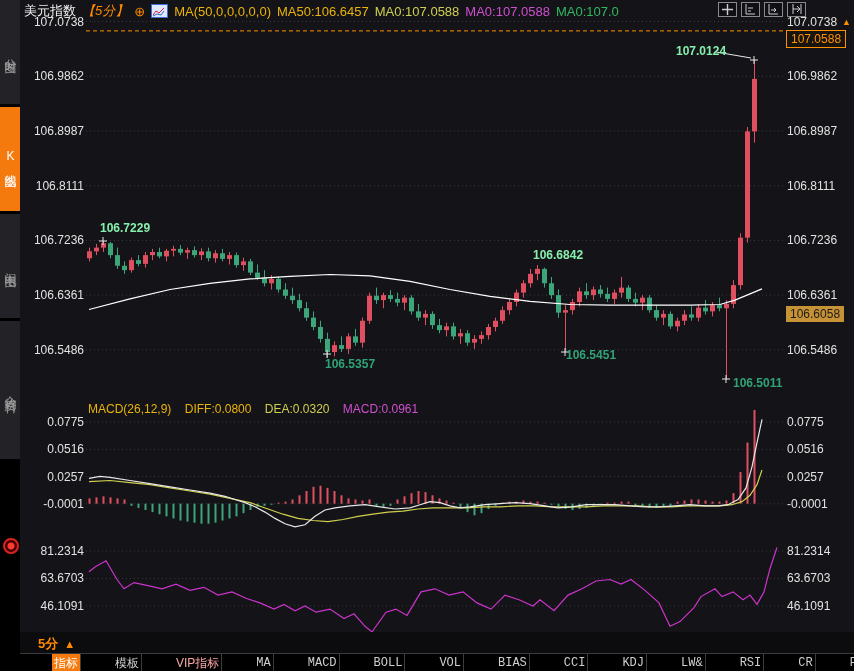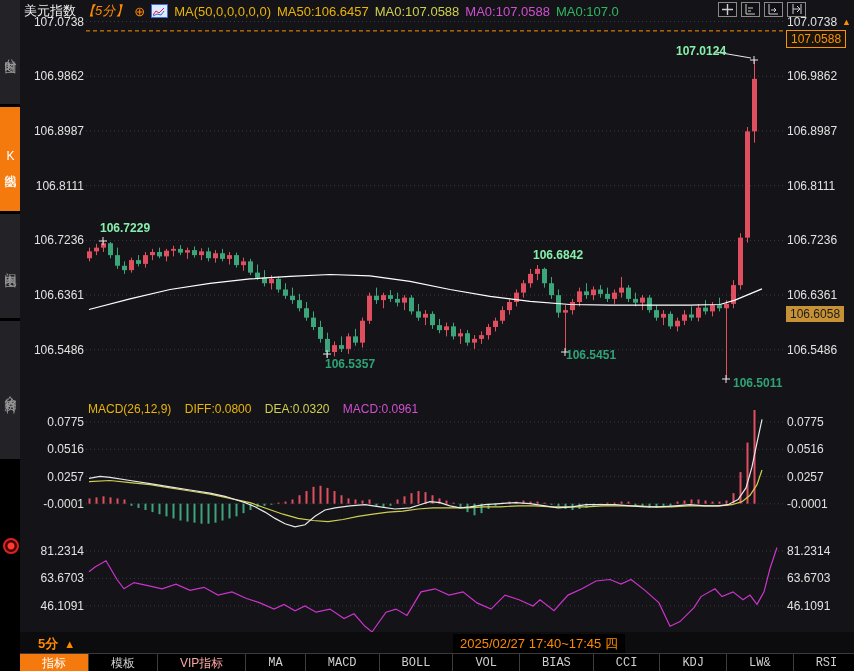--- a/index.html
+++ b/index.html
@@ -44,22 +44,22 @@
   
   .statusrow{position:absolute;left:20px;top:632px;width:834px;height:21px;background:#0c0c0e;z-index:20;}
   .period5{position:absolute;left:18px;top:3px;color:#ff8a00;font-size:13px;font-weight:bold;}
   .tri{color:#ff8a00;font-size:11px;margin-left:6px;}
   .tstamp{position:absolute;left:433px;top:2px;background:#000;color:#ff8a00;font-size:13px;padding:1px 7px;}
   .wm{position:absolute;left:699px;top:607px;font-size:26px;letter-spacing:1px;color:#d8d8d8;z-index:18;
       font-family:"Liberation Sans",sans-serif;margin-top:31px;}
   
   .toolbar{position:absolute;left:20px;top:653px;width:834px;height:18px;background:#000;border-top:1px solid #3a3a3a;
            display:flex;align-items:stretch;z-index:30;font-size:12px;}
-  .titem{display:flex;align-items:center;justify-content:center;padding:0 22px;color:#cfcfcf;border-right:1px solid #3c3c3c;
-         cursor:pointer;font-family:"Liberation Mono",monospace;white-space:nowrap;}
+  .titem{display:flex;align-items:center;justify-content:center;padding:0 2px;color:#cfcfcf;border-right:1px solid #3c3c3c;
+         cursor:pointer;font-family:"Liberation Mono",monospace;white-space:nowrap;margin-left:32px;}
   .titem.cn{font-family:"Liberation Sans",sans-serif;}
   .titem.active{background:#f57a0d;color:#fff;}
   .titem.vip{color:#fca5a5;}
   .titem.settings{background:#3f3f3f;color:#e8e8e8;}
   #chart-svg{position:absolute;left:0;top:0;z-index:5;}
 </style>
 </head>
 <body>
 
 <div class="stage">
@@ -473,21 +473,20 @@
     <span class="c-white">DIFF:0.0800</span>
     <span class="c-yellow">DEA:0.0320</span>
     <span class="c-magenta">MACD:0.0961</span>
   </div>
 
 
   <div class="wm">FX678</div>
 
   <div class="statusrow">
     <span class="period5"><span>5分</span><span class="tri">▲</span></span>
-    <span class="tstamp">2025/02/27 17:40~17:45 四</span>
   </div>
 
   <div class="toolbar">
     <div class="titem active cn">指标</div>
     <div class="titem cn">模板</div>
     <div class="titem vip cn">VIP指标</div>
     <div class="titem">MA</div>
     <div class="titem">MACD</div>
     <div class="titem">BOLL</div>
     <div class="titem">VOL</div>

